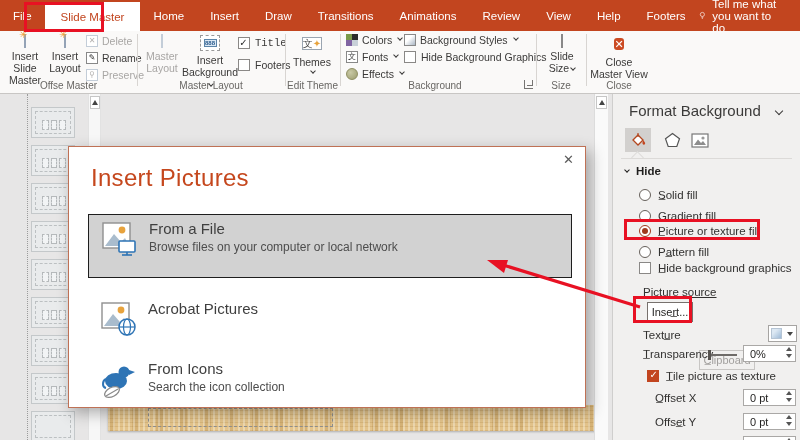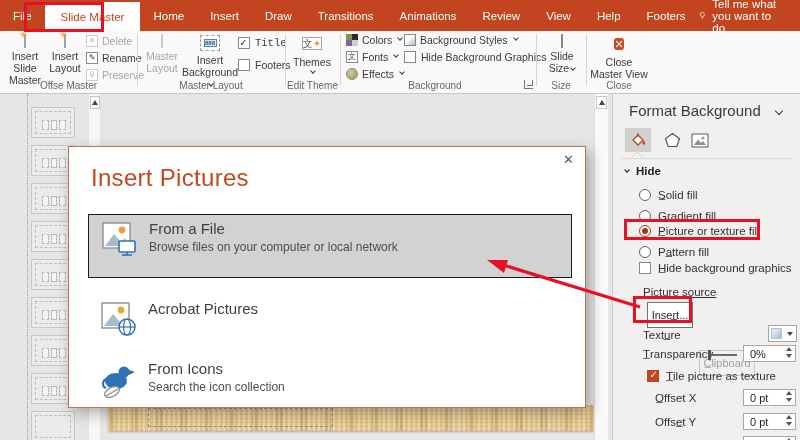--- a/index.html
+++ b/index.html
@@ -66,21 +66,21 @@
   .ptool.sel { background:#d2d0ce; }
   .pdivider { position:absolute; left:8px; right:8px; top:64px; border-top:1px solid #dcdad8; }
   .notch { position:absolute; left:20px; top:59px; width:9px; height:9px; background:#f1f0ef; border-left:1px solid #dcdad8; border-top:1px solid #dcdad8; transform:rotate(45deg); }
   .fillhdr { position:absolute; left:10px; top:71px; display:flex; align-items:center; gap:7px; font-weight:bold; font-size:11.5px; color:#201f1e; }
   .fillhdr .chev { top:-1px; }
   .prow { position:absolute; left:26px; display:flex; align-items:center; gap:7px; white-space:nowrap; }
   .radio { width:12px; height:12px; border-radius:50%; border:1px solid #66605b; background:#fff; flex:none; position:relative; }
   .radio.sel { border-color:#a0391c; }
   .radio.sel::after { content:""; position:absolute; left:2px; top:2px; width:6px; height:6px; border-radius:50%; background:#a0391c; }
   .plabel { position:absolute; color:#323130; white-space:nowrap; }
-  .pbtn { position:absolute; height:26px; background:#fff; border:1px solid #77716d; font-size:11px; color:#201f1e; display:flex; align-items:center; justify-content:center; padding:0 6px; }
+  .pbtn { position:absolute; height:20px; background:#fff; border:1px solid #77716d; font-size:11px; color:#201f1e; display:flex; align-items:center; justify-content:center; padding:0 6px; }
   .pbtn.disabled { border-color:#c8c6c4; color:#a19f9d; background:#f1f0ef; }
   .spin { position:absolute; width:53px; height:17px; background:#fff; border:1px solid #aaa8a6; font-size:11px; color:#201f1e; display:flex; align-items:center; padding-left:6px; }
   .spin .arrows { position:absolute; right:3px; top:1px; display:flex; flex-direction:column; gap:3px; align-items:center; }
   .spin .arrows .u { width:0;height:0;border-left:3px solid transparent;border-right:3px solid transparent;border-bottom:4px solid #555; }
   .spin .arrows .d { width:0;height:0;border-left:3px solid transparent;border-right:3px solid transparent;border-top:4px solid #555; }
   .texdd { position:absolute; width:29px; height:17px; background:#fff; border:1px solid #a6a4a2; display:flex; align-items:center; }
   .texdd .thumbx { width:11px; height:11px; margin-left:2px; background:linear-gradient(135deg,#dce8f3 30%,#9db9d6); border:1px solid #b5c4d4; }
   .texdd .dn { width:0;height:0;border-left:3.5px solid transparent;border-right:3.5px solid transparent;border-top:4.5px solid #444; margin-left:5px; }
   .slider { position:absolute; width:28px; height:2px; background:#6e6b68; }
   .slider .handle { position:absolute; left:-1px; top:-4px; width:3px; height:10px; background:#55524f; }

